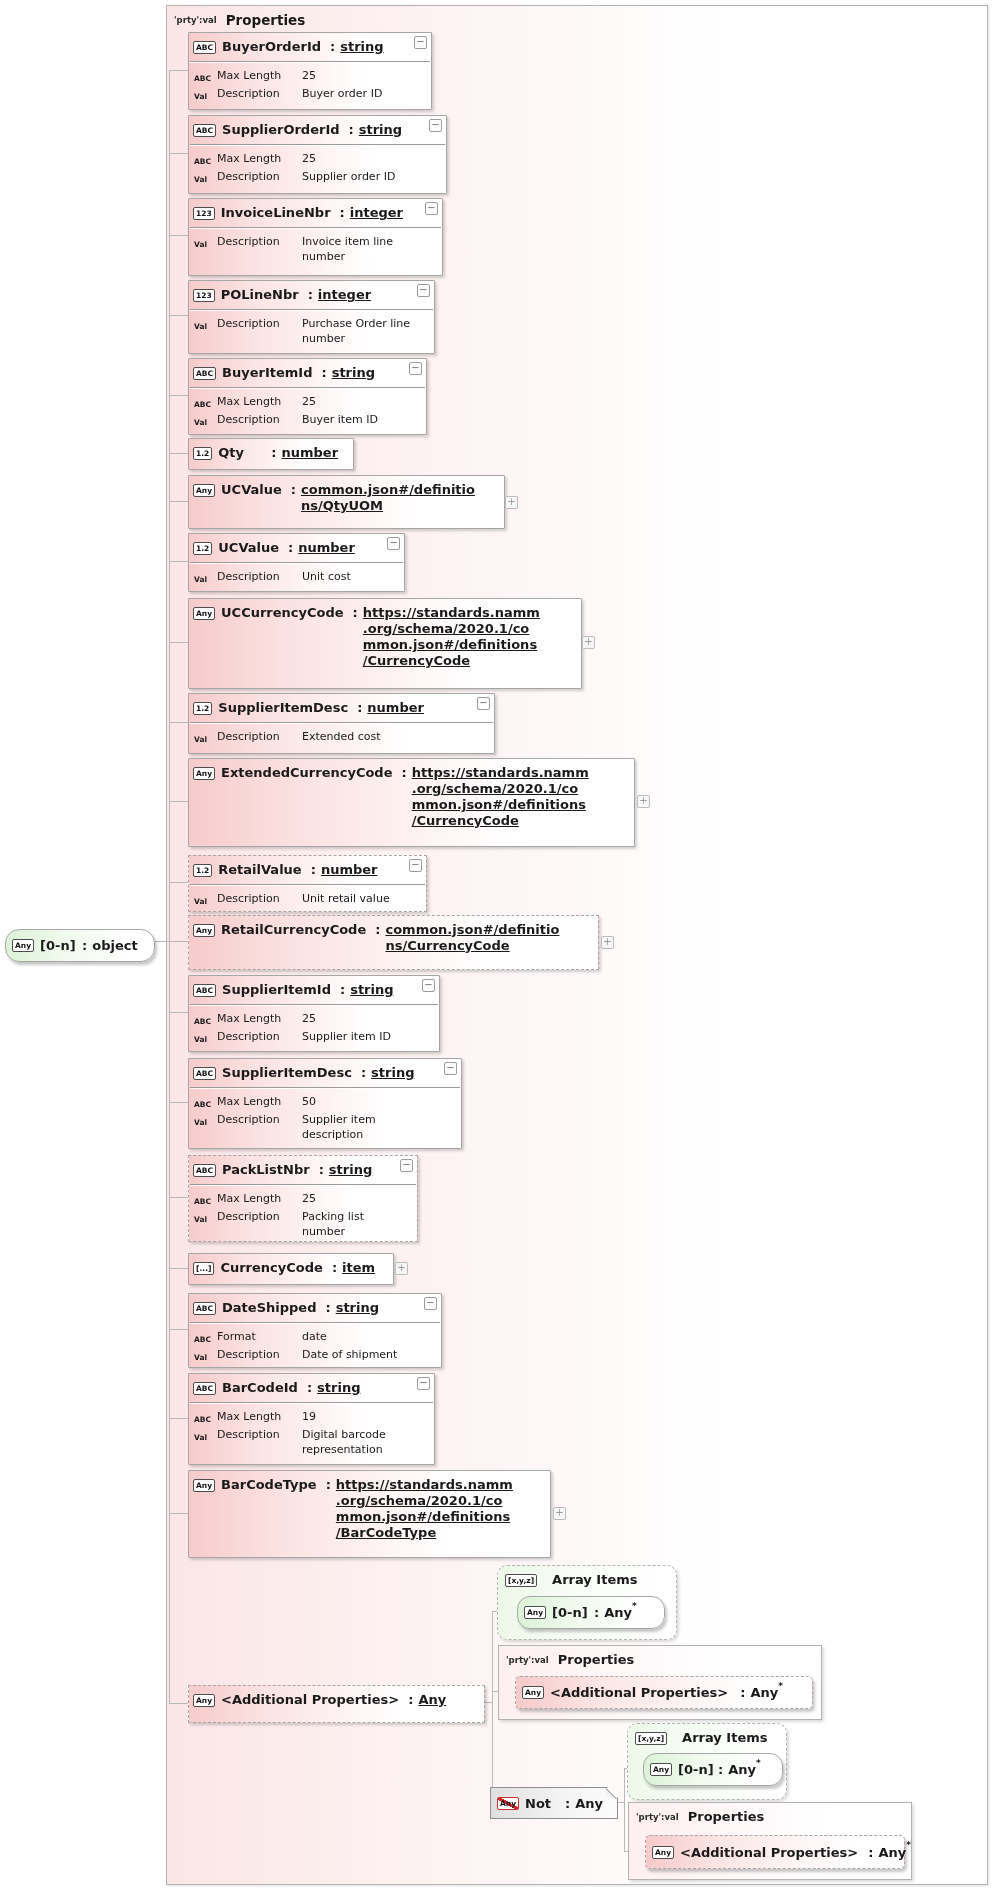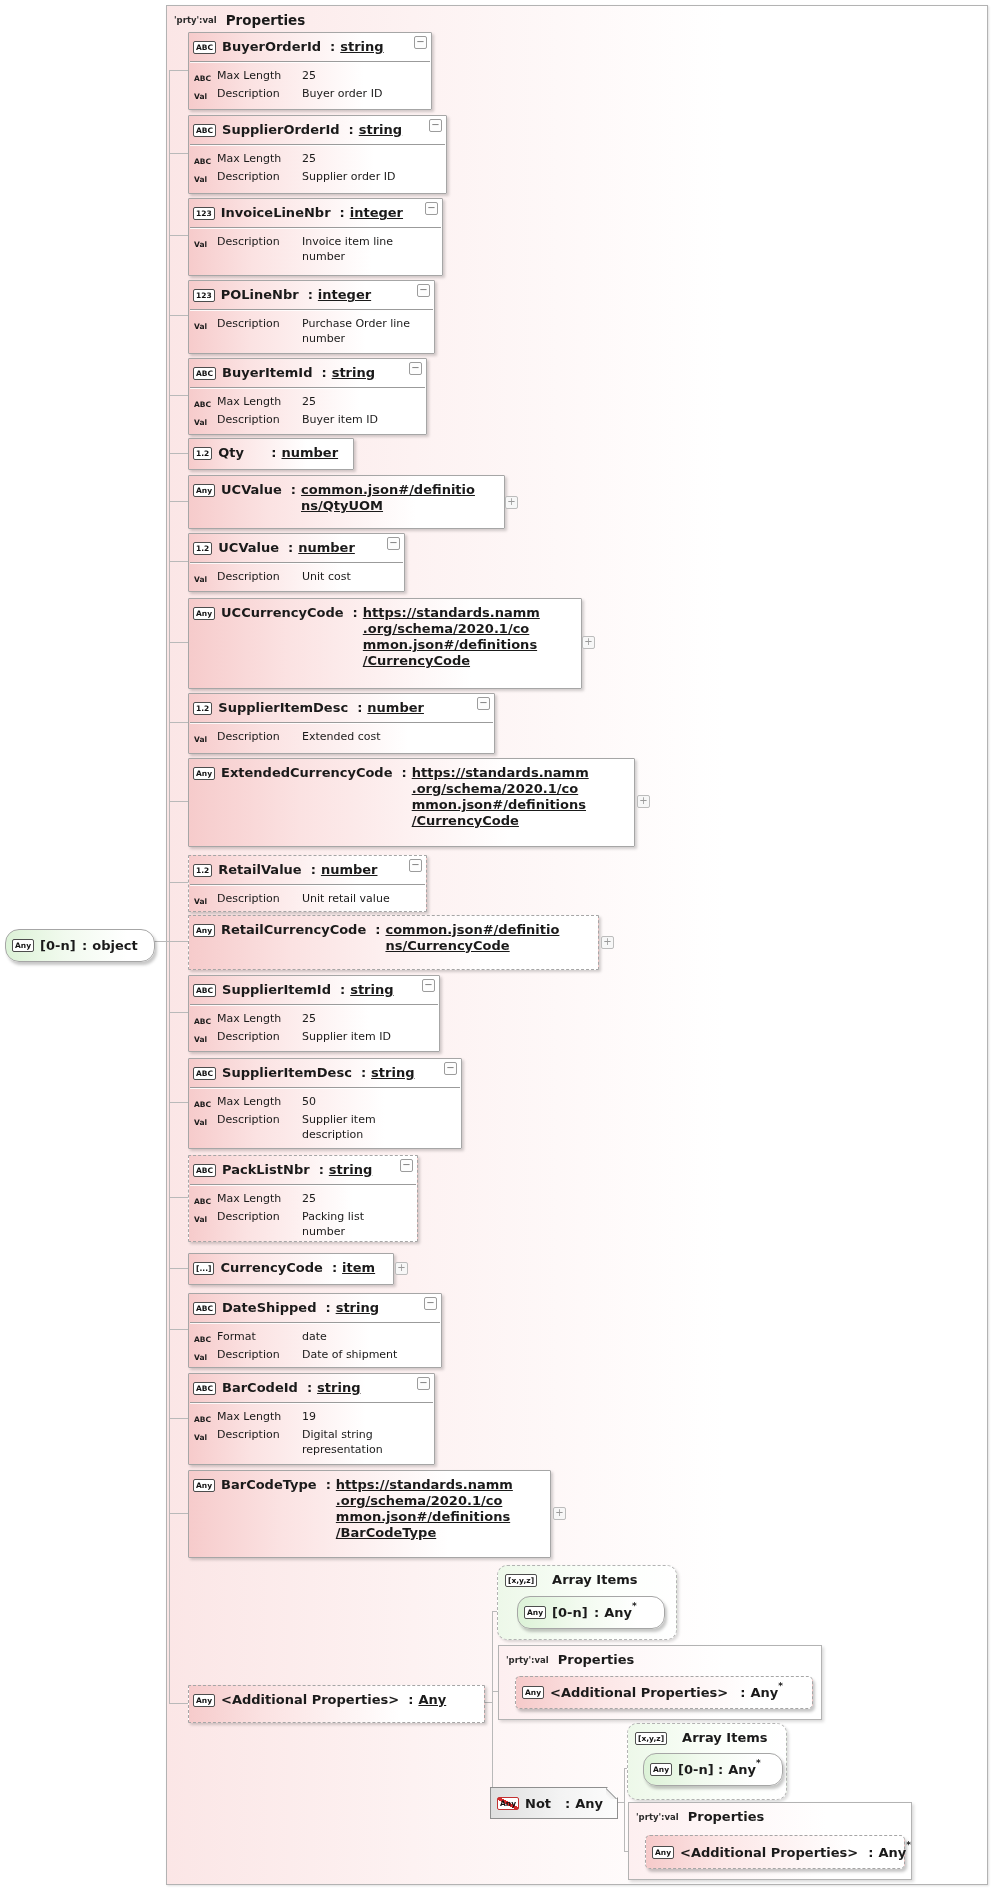--- a/index.html
+++ b/index.html
@@ -463,21 +463,21 @@
         <div class="sep"></div>
         <div class="details">
           <div class="drow">
             <span class="dicon">ABC</span>
             <span class="dlabel">Max Length</span>
             <span class="dval">19</span>
           </div>
           <div class="drow">
             <span class="dicon">Val</span>
             <span class="dlabel">Description</span>
-            <span class="dval">Digital string
+            <span class="dval">Digital barcode
 representation</span>
           </div>
         </div>
       </div>
       <div class="pbox" style="left: 188px; top: 1470px; width: 361px; height: 86px;">
         <div class="ptitle">
           <span class="mini-icon">Any</span>
           <span class="pname">BarCodeType</span>
           <span class="ptype">
             <span class="colon">:</span>

